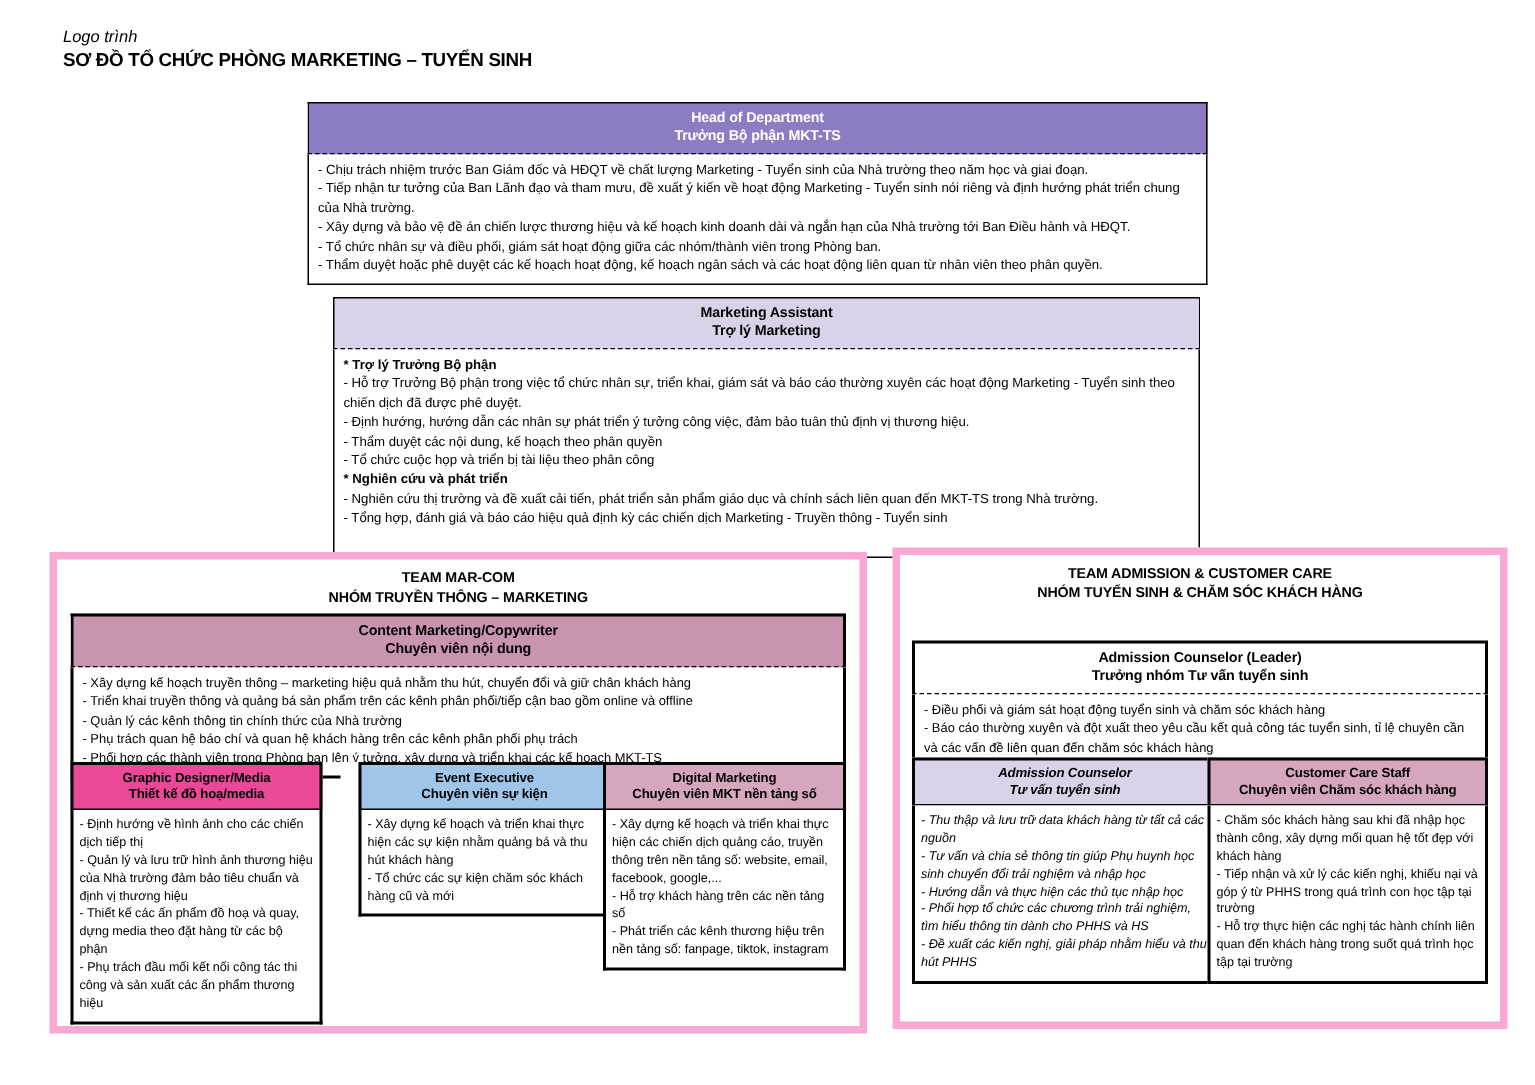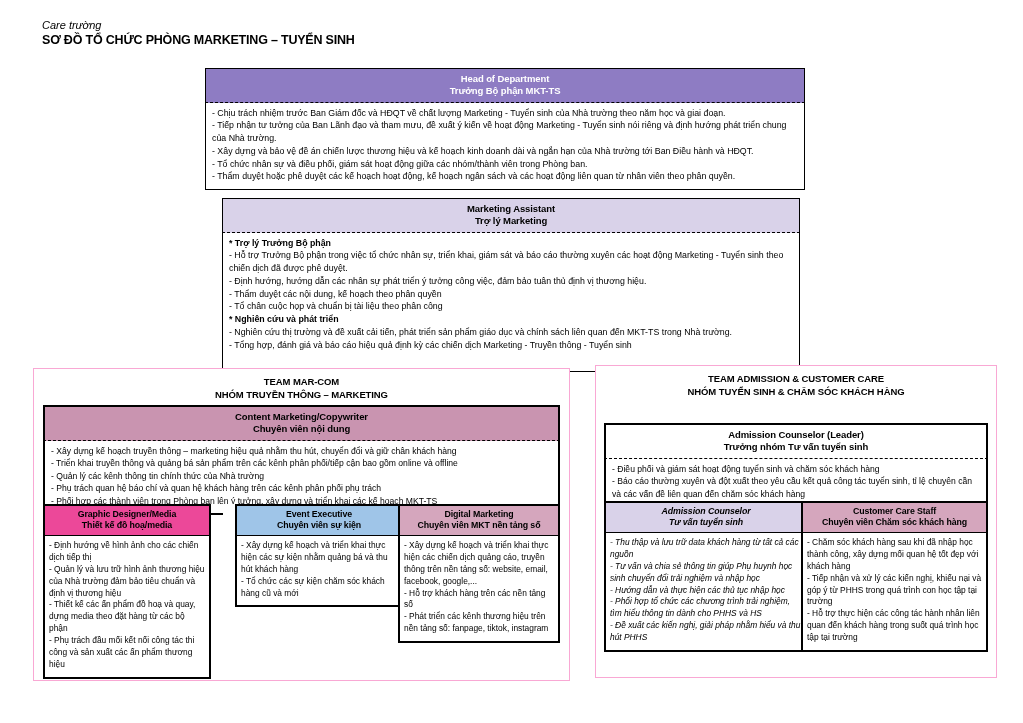--- a/index.html
+++ b/index.html
@@ -23,21 +23,21 @@
   }
   .role-body .line { margin:0; }
   .role-body .heading { font-weight:bold; }
 
   .box-hod { left:205px; top:68px; width:600px; }
   .box-hod .role-header { color:#ffffff; }
   .box-ma  { left:222px; top:198px; width:578px; }
   .box-ma  .role-body { min-height:128px; }
 
   
-  .team { position:absolute; border:1px solid #f9a8d4; background:#fff; }
+  .team { position:absolute; border:5px solid #f9a8d4; background:#fff; }
   .team-marcom    { left:33px;  top:368px; width:535px; height:311px; }
   .team-admission { left:595px; top:365px; width:400px; height:311px; }
   .team-title { text-align:center; font-weight:bold; font-size:9.5px; line-height:1.4; padding-top:6px; letter-spacing:-0.1px; }
 
   
   .lead-box { position:absolute; top:36px; }
   .team-marcom    .lead-box { left:9px; right:9px; }
   .team-admission .lead-box { left:8px; right:8px; }
   .lead-box .role-header { border-width:2px; border-bottom:1px dashed #000; }
   .lead-box .role-body   { border-width:2px; border-top:none; font-size:8.6px; }
@@ -50,21 +50,21 @@
   .sub-event     { left:189px; width:168px;padding-left:12px; }
   .sub-digital   { left:364px; width:162px; }
   .sub-admission { left:8px;   width:204px;font-style:italic; }
   .sub-customer  { left:205px; width:187px; }
 </style>
 </head>
 <body>
 
 <div class="canvas">
 
-  <div class="logo-label">Care trường</div>
+  <div class="logo-label">Logo trình</div>
   <div class="page-title">SƠ ĐỒ TỔ CHỨC PHÒNG MARKETING – TUYỂN SINH</div>
 
   <div class="role-box box-hod">
     <div class="role-header" style="background-color: rgb(142, 124, 195);">
       <div>Head of Department</div>
       <div>Trưởng Bộ phận MKT-TS</div>
     </div>
     <div class="role-body">
         <div class="line">- Chịu trách nhiệm trước Ban Giám đốc và HĐQT về chất lượng Marketing - Tuyển sinh của Nhà trường theo năm học và giai đoạn.</div>
         <div class="line">- Tiếp nhận tư tưởng của Ban Lãnh đạo và tham mưu, đề xuất ý kiến về hoạt động Marketing - Tuyển sinh nói riêng và định hướng phát triển chung của Nhà trường.</div>
@@ -77,21 +77,21 @@
   <div class="role-box box-ma">
     <div class="role-header" style="background-color: rgb(217, 210, 233);">
       <div>Marketing Assistant</div>
       <div>Trợ lý Marketing</div>
     </div>
     <div class="role-body">
         <div class="line heading">* Trợ lý Trưởng Bộ phận</div>
         <div class="line">- Hỗ trợ Trưởng Bộ phận trong việc tổ chức nhân sự, triển khai, giám sát và báo cáo thường xuyên các hoạt động Marketing - Tuyển sinh theo chiến dịch đã được phê duyệt.</div>
         <div class="line">- Định hướng, hướng dẫn các nhân sự phát triển ý tưởng công việc, đảm bảo tuân thủ định vị thương hiệu.</div>
         <div class="line">- Thẩm duyệt các nội dung, kế hoạch theo phân quyền</div>
-        <div class="line">- Tổ chân cuộc họp và chuẩn bị tài liệu theo phân công</div>
+        <div class="line">- Tổ chức cuộc họp và triển bị tài liệu theo phân công</div>
         <div class="line heading">* Nghiên cứu và phát triển</div>
         <div class="line">- Nghiên cứu thị trường và đề xuất cải tiến, phát triển sản phẩm giáo dục và chính sách liên quan đến MKT-TS trong Nhà trường.</div>
         <div class="line">- Tổng hợp, đánh giá và báo cáo hiệu quả định kỳ các chiến dịch Marketing - Truyền thông - Tuyển sinh</div>
       </div>
   </div>
 
   <div class="team team-marcom">
     <div class="team-title">
       <div>TEAM MAR-COM</div>
       <div>NHÓM TRUYỀN THÔNG – MARKETING</div>
@@ -181,18 +181,18 @@
     </div>
 
     <div class="role-box sub-box sub-customer">
       <div class="role-header" style="background-color: rgb(213, 166, 189);">
         <div>Customer Care Staff</div>
         <div>Chuyên viên Chăm sóc khách hàng</div>
       </div>
       <div class="role-body">
           <div class="line">- Chăm sóc khách hàng sau khi đã nhập học thành công, xây dựng mối quan hệ tốt đẹp với khách hàng</div>
           <div class="line">- Tiếp nhận và xử lý các kiến nghị, khiếu nại và góp ý từ PHHS trong quá trình con học tập tại trường</div>
-          <div class="line">- Hỗ trợ thực hiện các công tác hành nhân liên quan đến khách hàng trong suốt quá trình học tập tại trường</div>
+          <div class="line">- Hỗ trợ thực hiện các nghị tác hành chính liên quan đến khách hàng trong suốt quá trình học tập tại trường</div>
         </div>
     </div>
   </div>
 
 </div>
 
 </body></html>

